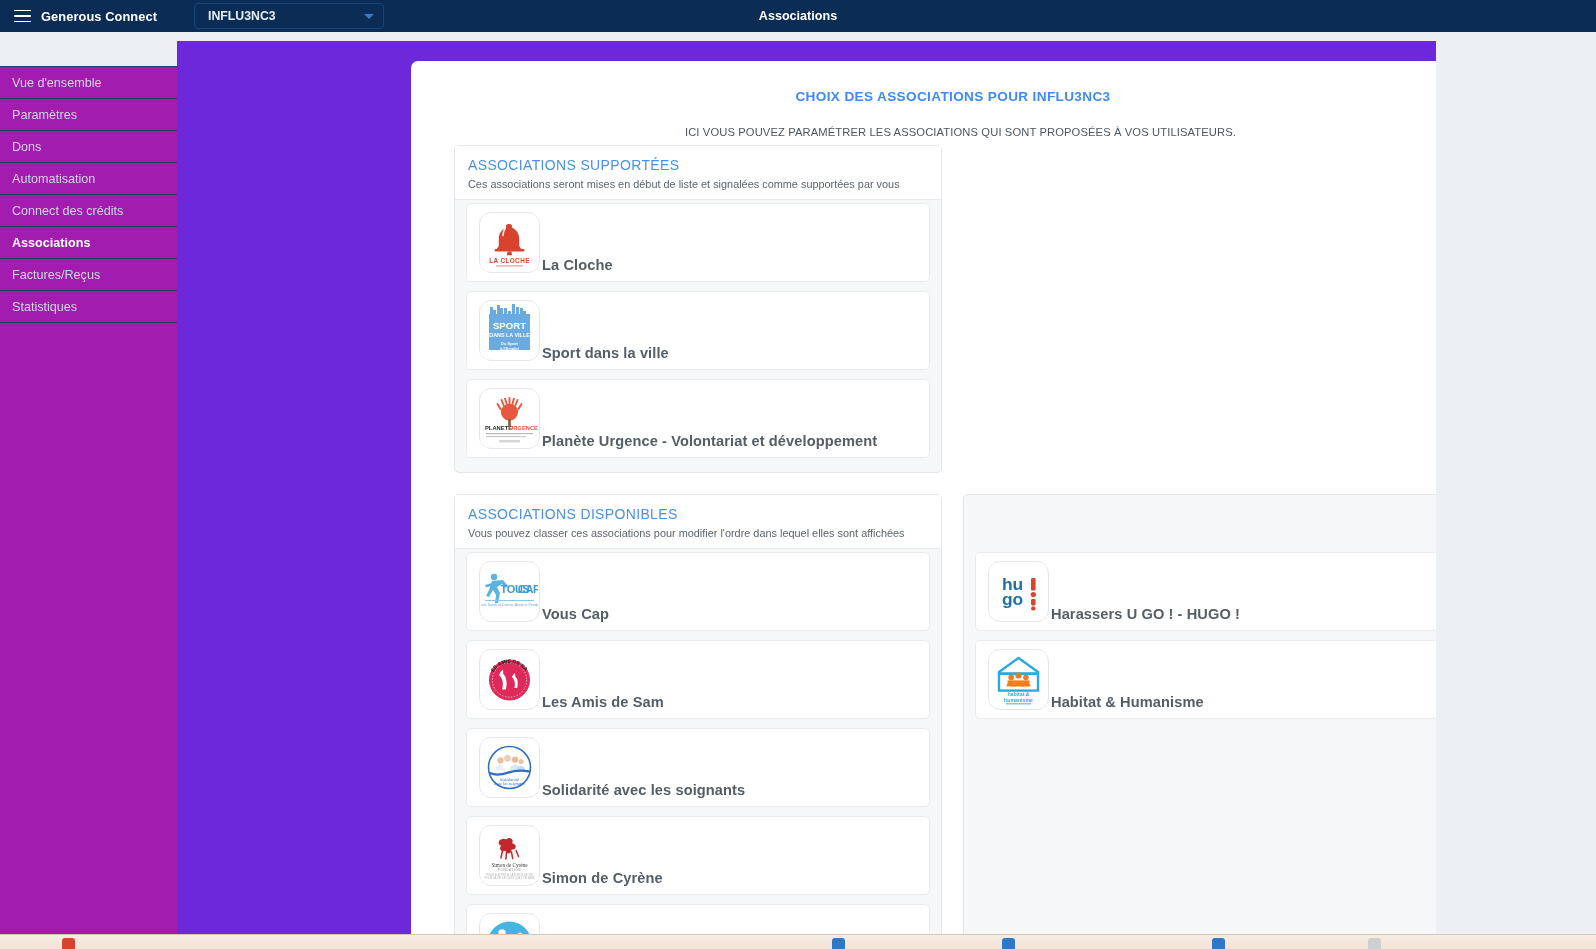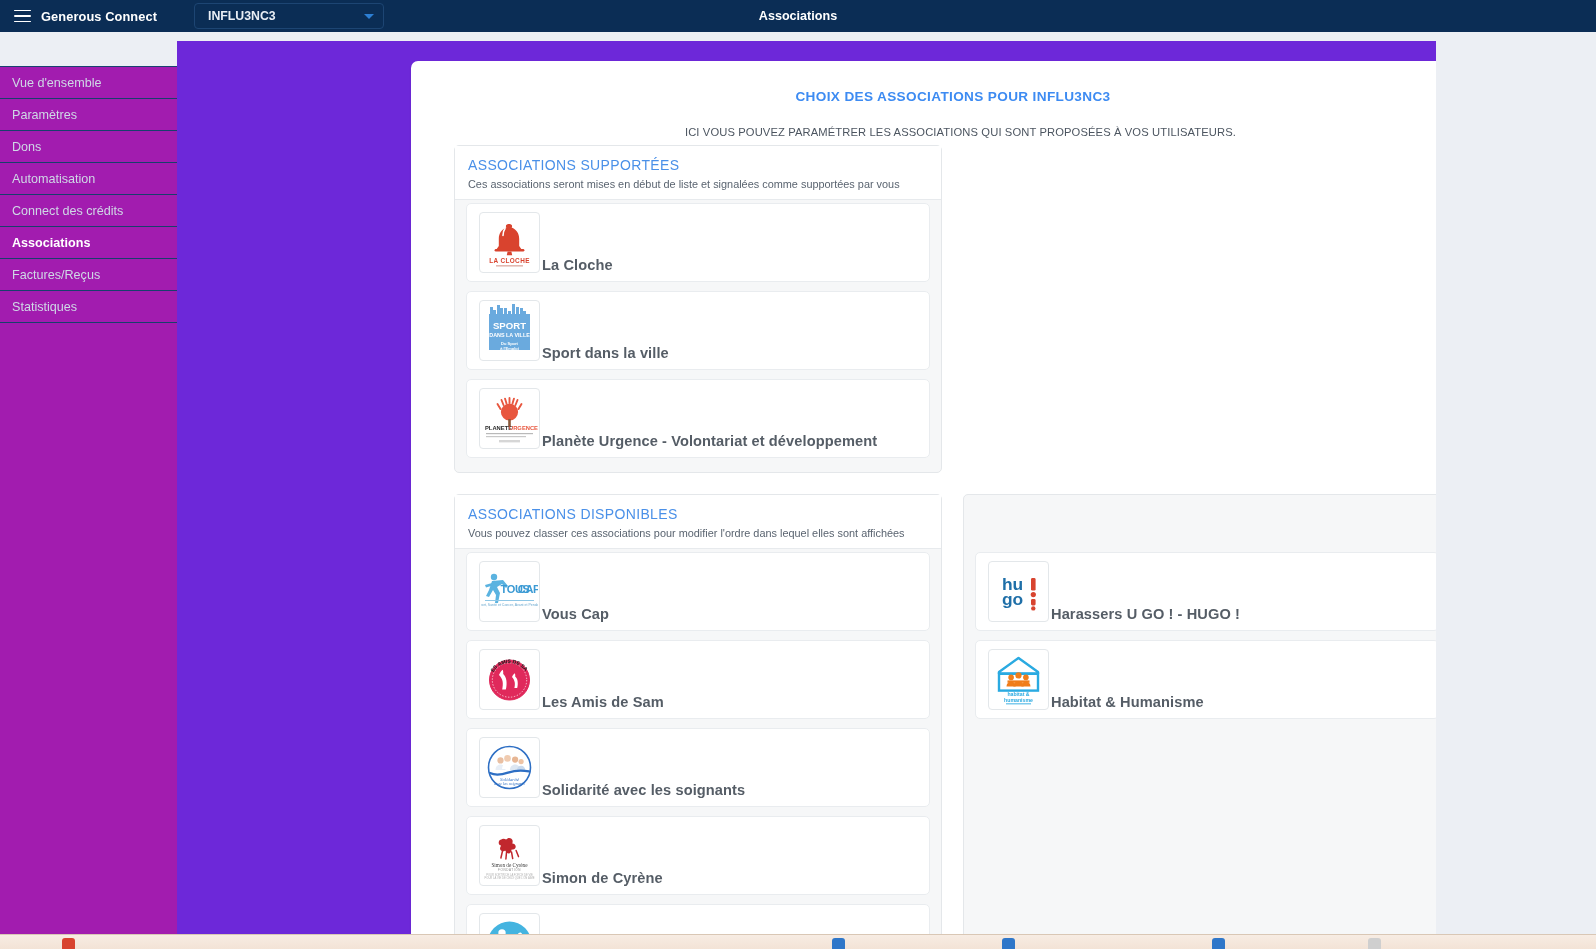--- a/index.html
+++ b/index.html
@@ -101,21 +101,21 @@
     padding: 8px 11px 8px 11px; overflow-y: auto;
   }
 
   .assoc-row {
     display: flex; align-items: flex-end; gap: 2px;
     background: #ffffff; border: 1px solid #e9ecef; border-radius: 5px;
     padding: 8px 12px; margin-bottom: 9px; min-height: 66px; cursor: grab;
   }
   .assoc-logo {
     width: 61px; height: 61px; flex: 0 0 61px;
-    border: 1px solid #e3e7ea; border-radius: 4px; background: #ffffff;
+    border: 1px solid #e3e7ea; border-radius: 12px; background: #ffffff;
     display: flex; align-items: center; justify-content: center; overflow: hidden;
   }
   .assoc-logo svg { display: block; }
   .assoc-name {
     color: #555d66; font-size: 14.6px; font-weight: bold; letter-spacing: .1px;
   }
 
   
   #panel-supported { left: 43px;  top: 84px;  width: 488px; height: 328px; }
   #panel-available { left: 43px;  top: 433px; width: 488px; height: 445px; }

